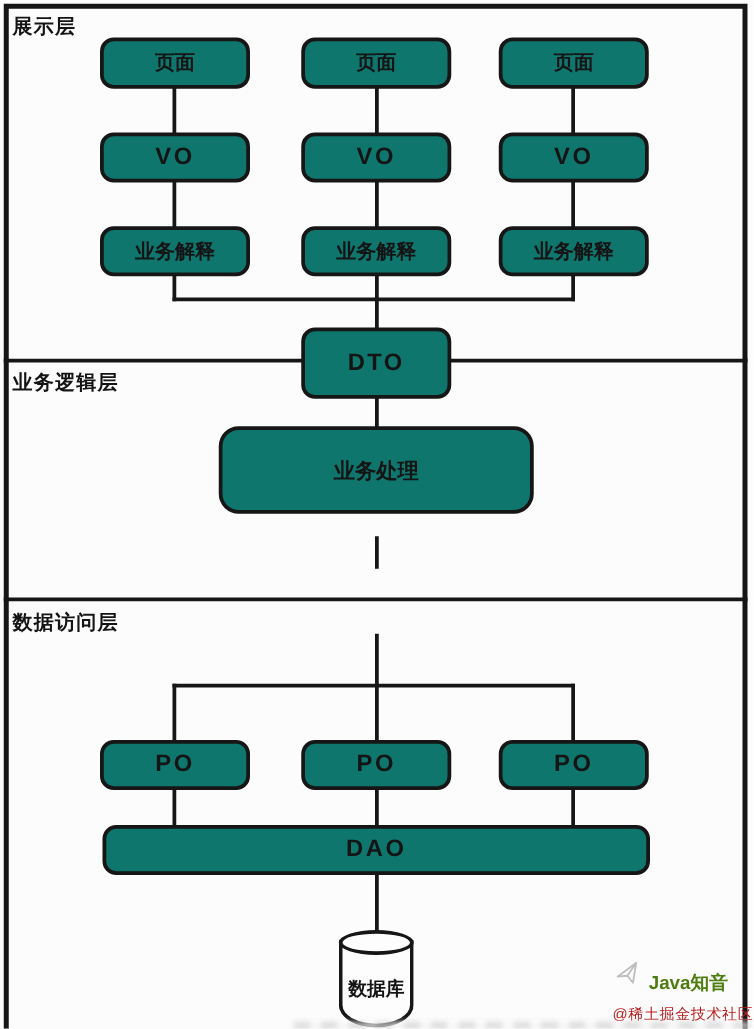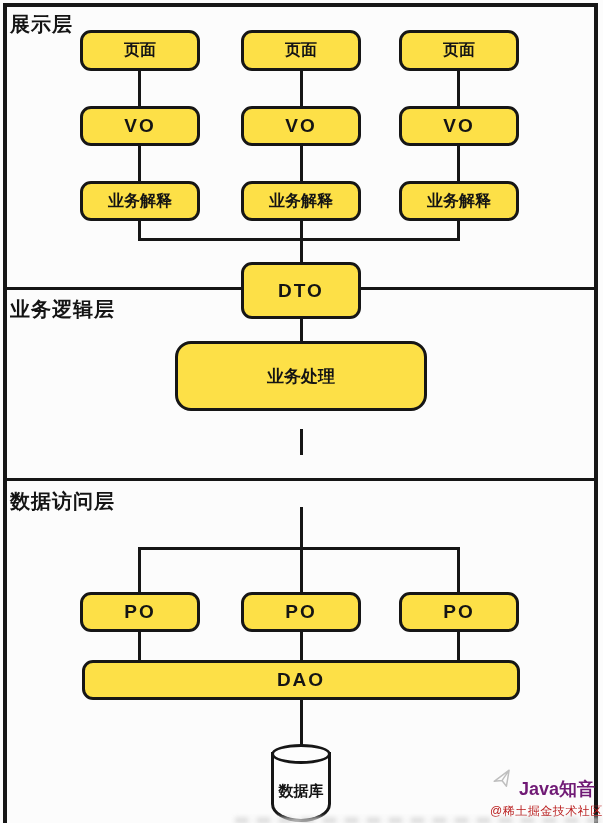--- a/index.html
+++ b/index.html
@@ -5,24 +5,24 @@
   html,body{margin:0;padding:0;background:#ffffff;}
   .stage{
     position:relative;width:603px;height:823px;background:#fcfcfc;overflow:hidden;
     font-family:"Liberation Sans","DejaVu Sans",sans-serif;color:#141414;
   }
   .frame{
     position:absolute;left:3px;top:3px;width:595px;height:828px;
     box-sizing:border-box;border:4px solid #161616;z-index:0;
   }
   .divider{position:absolute;left:3px;width:595px;height:3px;background:#161616;z-index:1;}
-  .layer-label{position:absolute;left:10px;font-size:20px;font-weight:bold;letter-spacing:1px;z-index:2;}
+  .layer-label{position:absolute;left:10px;font-size:16px;font-weight:bold;letter-spacing:1px;z-index:2;}
   .node{
     position:absolute;box-sizing:border-box;border:3px solid #161616;border-radius:11px;
-    background:#fde047;display:flex;align-items:center;justify-content:center;
+    background:#0f766e;display:flex;align-items:center;justify-content:center;
     font-size:16px;font-weight:600;z-index:2;
   }
   .node.en{letter-spacing:2px;font-size:19px;}
   .node.big{border-radius:16px;font-size:17px;}
   .vline{position:absolute;width:3px;background:#161616;z-index:1;}
   .hline{position:absolute;height:3px;background:#161616;z-index:1;}
   .cyl-body{
     position:absolute;left:271px;top:752px;width:60px;height:70px;box-sizing:border-box;
     border:3px solid #161616;border-top:none;background:#fdfdfd;
     border-radius:0 0 50% 50% / 0 0 18px 18px;z-index:2;
@@ -30,21 +30,21 @@
   .cyl-top{
     position:absolute;left:271px;top:744px;width:60px;height:20px;box-sizing:border-box;
     border:3px solid #161616;border-radius:50%;background:#fdfdfd;z-index:3;
   }
   .cyl-label{
     position:absolute;left:269px;top:782px;width:64px;text-align:center;
     font-size:15px;font-weight:600;z-index:4;
   }
   .wm{position:absolute;z-index:5;white-space:nowrap;}
   .wm-csdn{left:432px;top:787px;font-size:16px;color:#bdbdbd;letter-spacing:0.5px;}
-  .wm-java{left:519px;top:777px;font-size:18px;font-weight:bold;color:#701a75;}
+  .wm-java{left:519px;top:777px;font-size:15px;font-weight:bold;color:#4d7c0f;}
   .wm-juejin{left:490px;top:803px;font-size:12px;color:#b91c1c;letter-spacing:0.5px;}
   .wm-plane{left:492px;top:768px;transform:rotate(-12deg);opacity:.75;}
   .smudge{
     position:absolute;left:235px;top:817px;width:365px;height:7px;z-index:5;
     background:repeating-linear-gradient(90deg,#d8d8d8 0 13px,#f6f6f6 13px 22px);
     filter:blur(2px);opacity:.75;
   }
 </style>
 </head>
 <body>

